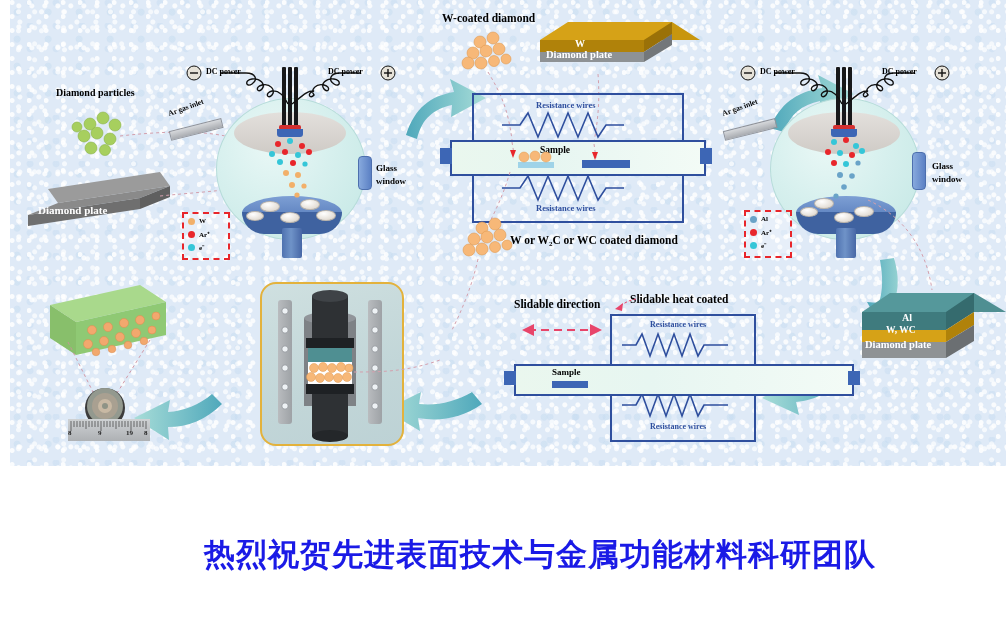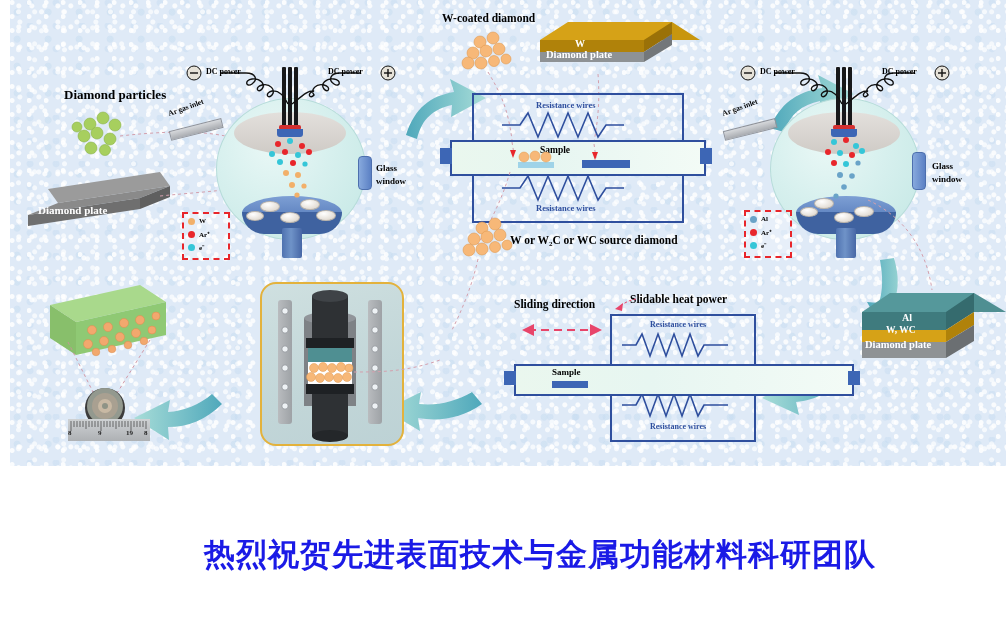--- a/index.html
+++ b/index.html
@@ -106,21 +106,21 @@
 
     <path d="M884,258 C889,276 889,288 884,302 L897,304 L875,334 L857,302 L869,303 C873,290 873,276 870,260 Z" fill="url(#ag)"></path>
 
     <path d="M836,372 C822,392 806,400 786,402 L789,415 L752,398 L786,378 L784,390 C800,387 813,379 824,364 Z" fill="url(#ag2)"></path>
 
     <path d="M472,404 C452,418 430,422 408,418 L410,431 L375,410 L411,392 L409,404 C427,406 445,402 462,392 Z" fill="url(#ag2)"></path>
 
     <path d="M212,404 C196,420 178,427 158,427 L159,440 L124,418 L160,400 L158,412 C174,411 189,405 202,394 Z" fill="url(#ag2)"></path>
   </svg>
 
-  <div class="lbl" style="left:54px;top:88px;font-size:13px;">Diamond particles</div>
+  <div class="lbl" style="left:46px;top:88px;font-size:10px;">Diamond particles</div>
 
   <svg class="sv" viewBox="0 0 996 466">
     <g fill="#a7cf5e" stroke="#8cb348" stroke-width="0.6">
       <circle cx="80" cy="124" r="6"></circle>
         <circle cx="93" cy="118" r="6"></circle>
       <circle cx="105" cy="125" r="6"></circle>
         <circle cx="74" cy="136" r="6"></circle>
       <circle cx="87" cy="133" r="6"></circle>
         <circle cx="100" cy="139" r="6"></circle>
       <circle cx="81" cy="148" r="6"></circle>
@@ -294,21 +294,21 @@
       <circle cx="490" cy="235" r="6"></circle>
         <circle cx="459" cy="250" r="6"></circle>
       <circle cx="472" cy="249" r="6"></circle>
         <circle cx="485" cy="247" r="5.5"></circle>
       <circle cx="497" cy="245" r="5"></circle>
     </g>
     <g fill="none" stroke="#d4a0ad" stroke-width="1" stroke-dasharray="3,3">
       <path d="M468,259 C462,286 452,310 442,330"></path>
     </g>
   </svg>
-  <div class="lbl" style="left:500px;top:234px;font-size:11.5px;">W or W₂C or WC source diamond</div>
+  <div class="lbl" style="left:500px;top:234px;font-size:11.5px;">W or W₂C or WC coated diamond</div>
 
   <div class="chamber">
     <div class="cbody" style="left:760px;top:98px;width:148px;height:140px;"></div>
     <div class="ctop" style="left:778px;top:112px;width:112px;height:42px;"></div>
 
     <div class="electrode" style="left:826px;top:67px;width:4px;height:60px;"></div>
     <div class="electrode" style="left:832px;top:67px;width:4px;height:60px;"></div>
     <div class="electrode" style="left:838px;top:67px;width:4px;height:60px;"></div>
     <div class="etip-red" style="left:823px;top:125px;width:22px;height:5px;"></div>
     <div class="etip-blue" style="left:821px;top:129px;width:26px;height:8px;border-radius:0 0 3px 3px;"></div>
@@ -391,22 +391,22 @@
     <polygon points="852,330 852,342 936,342 936,330" fill="#d6a217"></polygon>
     <polygon points="936,330 936,342 964,325 964,312" fill="#b0820a"></polygon>
 
     <polygon points="852,342 852,358 936,358 936,342" fill="#8e9295"></polygon>
     <polygon points="936,342 936,358 964,341 964,325" fill="#6b6f72"></polygon>
   </svg>
   <div class="lbl" style="left:892px;top:313px;font-size:10px;color:#ffffff;">Al</div>
   <div class="lbl" style="left:876px;top:326px;font-size:9.5px;color:#ffffff;">W, WC</div>
   <div class="lbl" style="left:855px;top:339px;font-size:10.5px;color:#ffffff;">Diamond plate</div>
 
-  <div class="lbl" style="left:504px;top:298px;font-size:11.5px;">Sliding direction</div>
-  <div class="lbl" style="left:620px;top:293px;font-size:11.5px;">Slidable heat power</div>
+  <div class="lbl" style="left:504px;top:298px;font-size:11.5px;">Slidable direction</div>
+  <div class="lbl" style="left:620px;top:293px;font-size:11.5px;">Slidable heat coated</div>
 
   <svg class="sv" viewBox="0 0 996 466">
     <g stroke="#e8456a" stroke-width="2" stroke-dasharray="8,5">
       <line x1="518" y1="330" x2="586" y2="330"></line>
     </g>
     <polygon points="512,330 524,324 524,336" fill="#e8456a"></polygon>
     <polygon points="592,330 580,324 580,336" fill="#e8456a"></polygon>
     <path d="M610,306 C616,302 620,300 626,299" fill="none" stroke="#e8456a" stroke-width="1" stroke-dasharray="3,2"></path>
     <polygon points="605,309 613,303 612,311" fill="#e8456a"></polygon>
   </svg>

